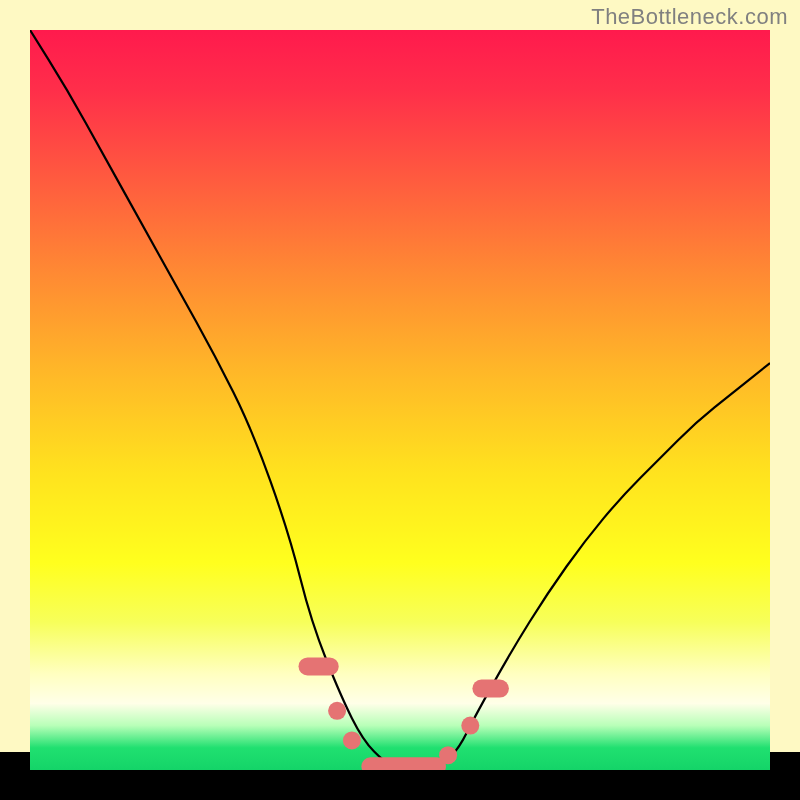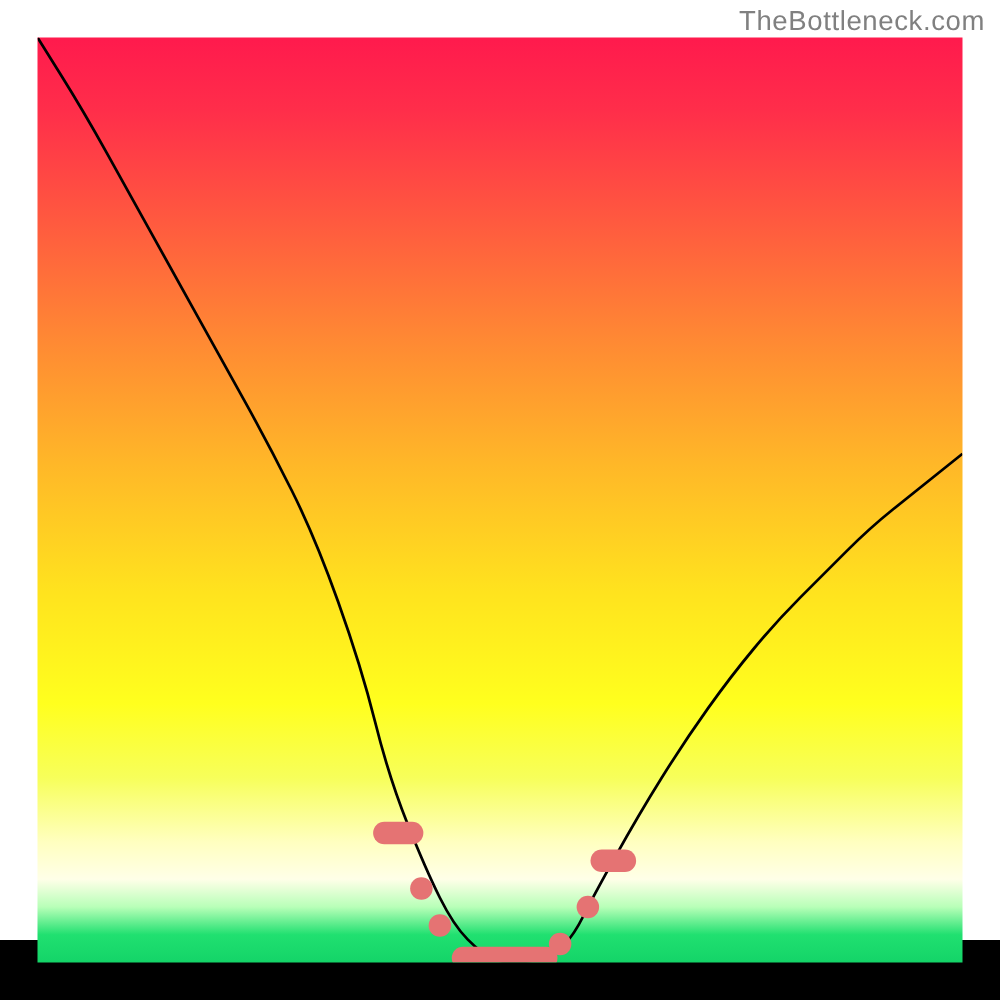--- a/index.html
+++ b/index.html
@@ -8,21 +8,21 @@
     width: 800px;
     height: 800px;
     background: #000;
     overflow: hidden;
     font-family: Arial, Helvetica, sans-serif;
   }
   .frame {
     position: absolute;
     top: 0; left: 0;
     width: 800px; height: 752px;
-    background: #ffffff;
+    background: #fef9c3;
   }
   .plot {
     position: absolute;
     top: 30px;
     left: 30px;
     width: 740px;
     height: 740px;
     
     background: linear-gradient(to bottom,
       #ff1a4d 0%,

